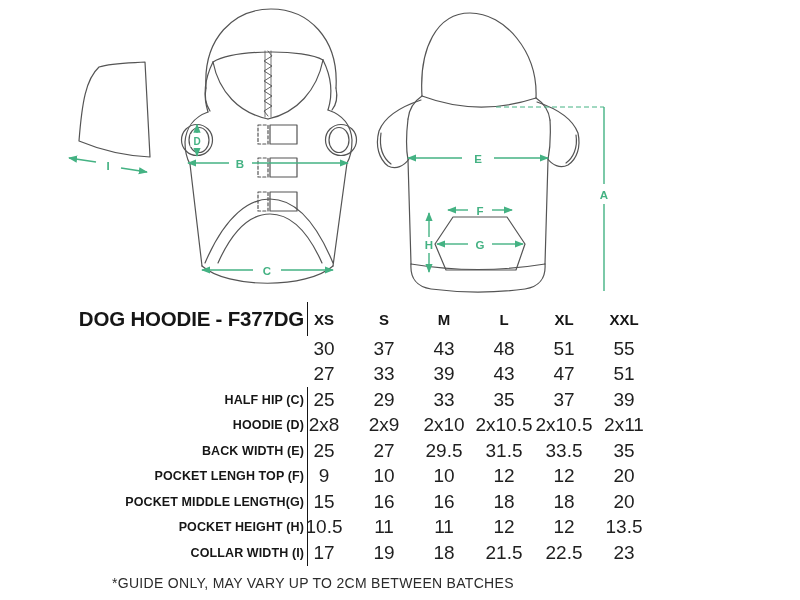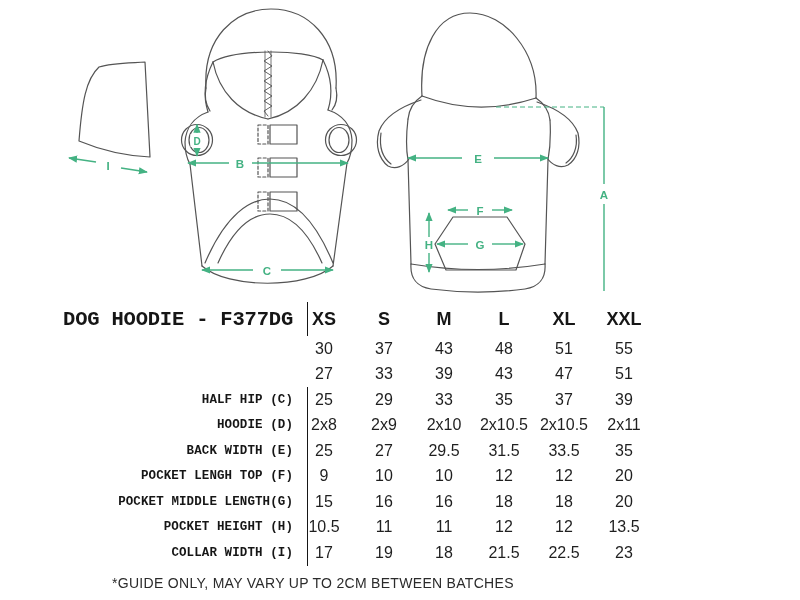--- a/index.html
+++ b/index.html
@@ -5,27 +5,27 @@
   html,body{margin:0;padding:0;background:#ffffff;}
   .canvas{position:relative;width:800px;height:600px;background:#ffffff;overflow:hidden;
           font-family:"Liberation Sans", sans-serif;color:#161616;}
   .diagram-svg{position:absolute;left:0;top:0;}
   
   .size-table{position:absolute;left:60px;top:302px;width:600px;}
   .row{position:relative;height:25.5px;width:600px;}
   .row.header{height:34px;}
   .rlabel{position:absolute;left:0;top:0;width:248px;height:100%;box-sizing:border-box;
           display:flex;align-items:center;justify-content:flex-end;
-          padding-right:14px;border-right:1.6px solid #161616;
-          font-weight:700;font-size:12.5px;letter-spacing:0.1px;font-family:Liberation Mono, monospace;}
+          padding-right:3px;border-right:1.6px solid #161616;
+          font-weight:700;font-size:12.5px;letter-spacing:0.1px;}
   .row.header .rlabel{font-size:20.5px;letter-spacing:-0.2px;}
   .rvals{position:absolute;left:234px;top:0;height:100%;display:grid;
          grid-template-columns:repeat(6,60px);align-items:center;}
-  .rvals div{text-align:center;font-size:16px;color:#1f1f1f;}
-  .row.header .rvals div{font-weight:700;font-size:18px;color:#161616;}
+  .rvals div{text-align:center;font-size:19px;color:#1f1f1f;}
+  .row.header .rvals div{font-weight:700;font-size:15px;color:#161616;}
   .footnote{margin-top:9px;padding-left:52px;font-size:14px;letter-spacing:0.3px;color:#2b2b2b;}
 </style>
 </head>
 <body>
 
 <div class="canvas">
 
   <svg class="diagram-svg" width="800" height="300" viewBox="0 0 800 300">
     <defs>
       <marker id="arr" viewBox="0 0 10 10" refX="9" refY="5" markerWidth="6.5" markerHeight="6.5" orient="auto-start-reverse">

